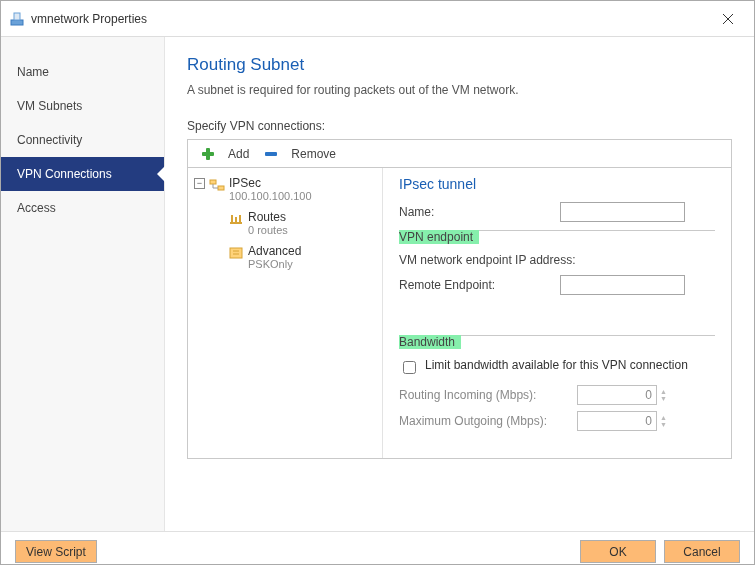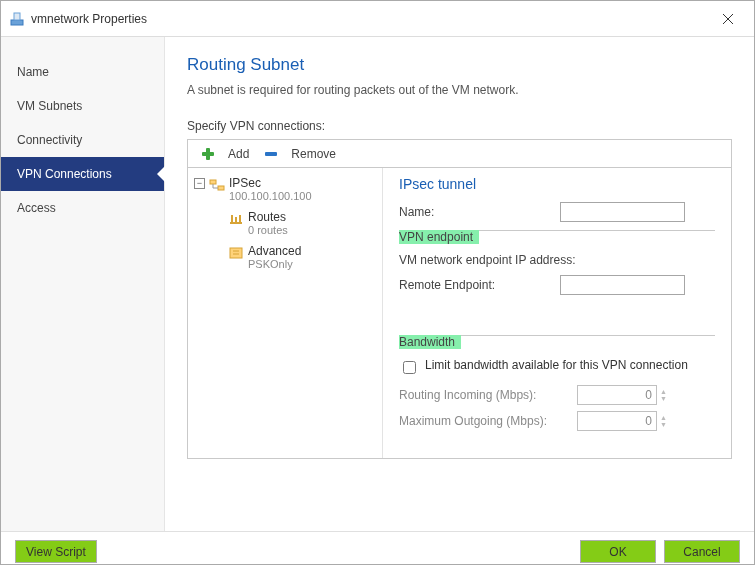--- a/index.html
+++ b/index.html
@@ -151,21 +151,21 @@
     border-top:1px solid #e0e0e0;
     display:flex;
     align-items:center;
     padding:0 14px;
   }
   .footer .spacer { flex:1; }
   .btn {
     min-width:76px;
     height:23px;
     border:1px solid #adadad;
-    background:#84cc16;
+    background:#fdba74;
     font-size:12px;
     color:#333;
     cursor:pointer;
     padding:0 10px;
     margin-left:8px;
   }
   .btn:first-child{ margin-left:0;}
 </style>
 </head>
 <body>

